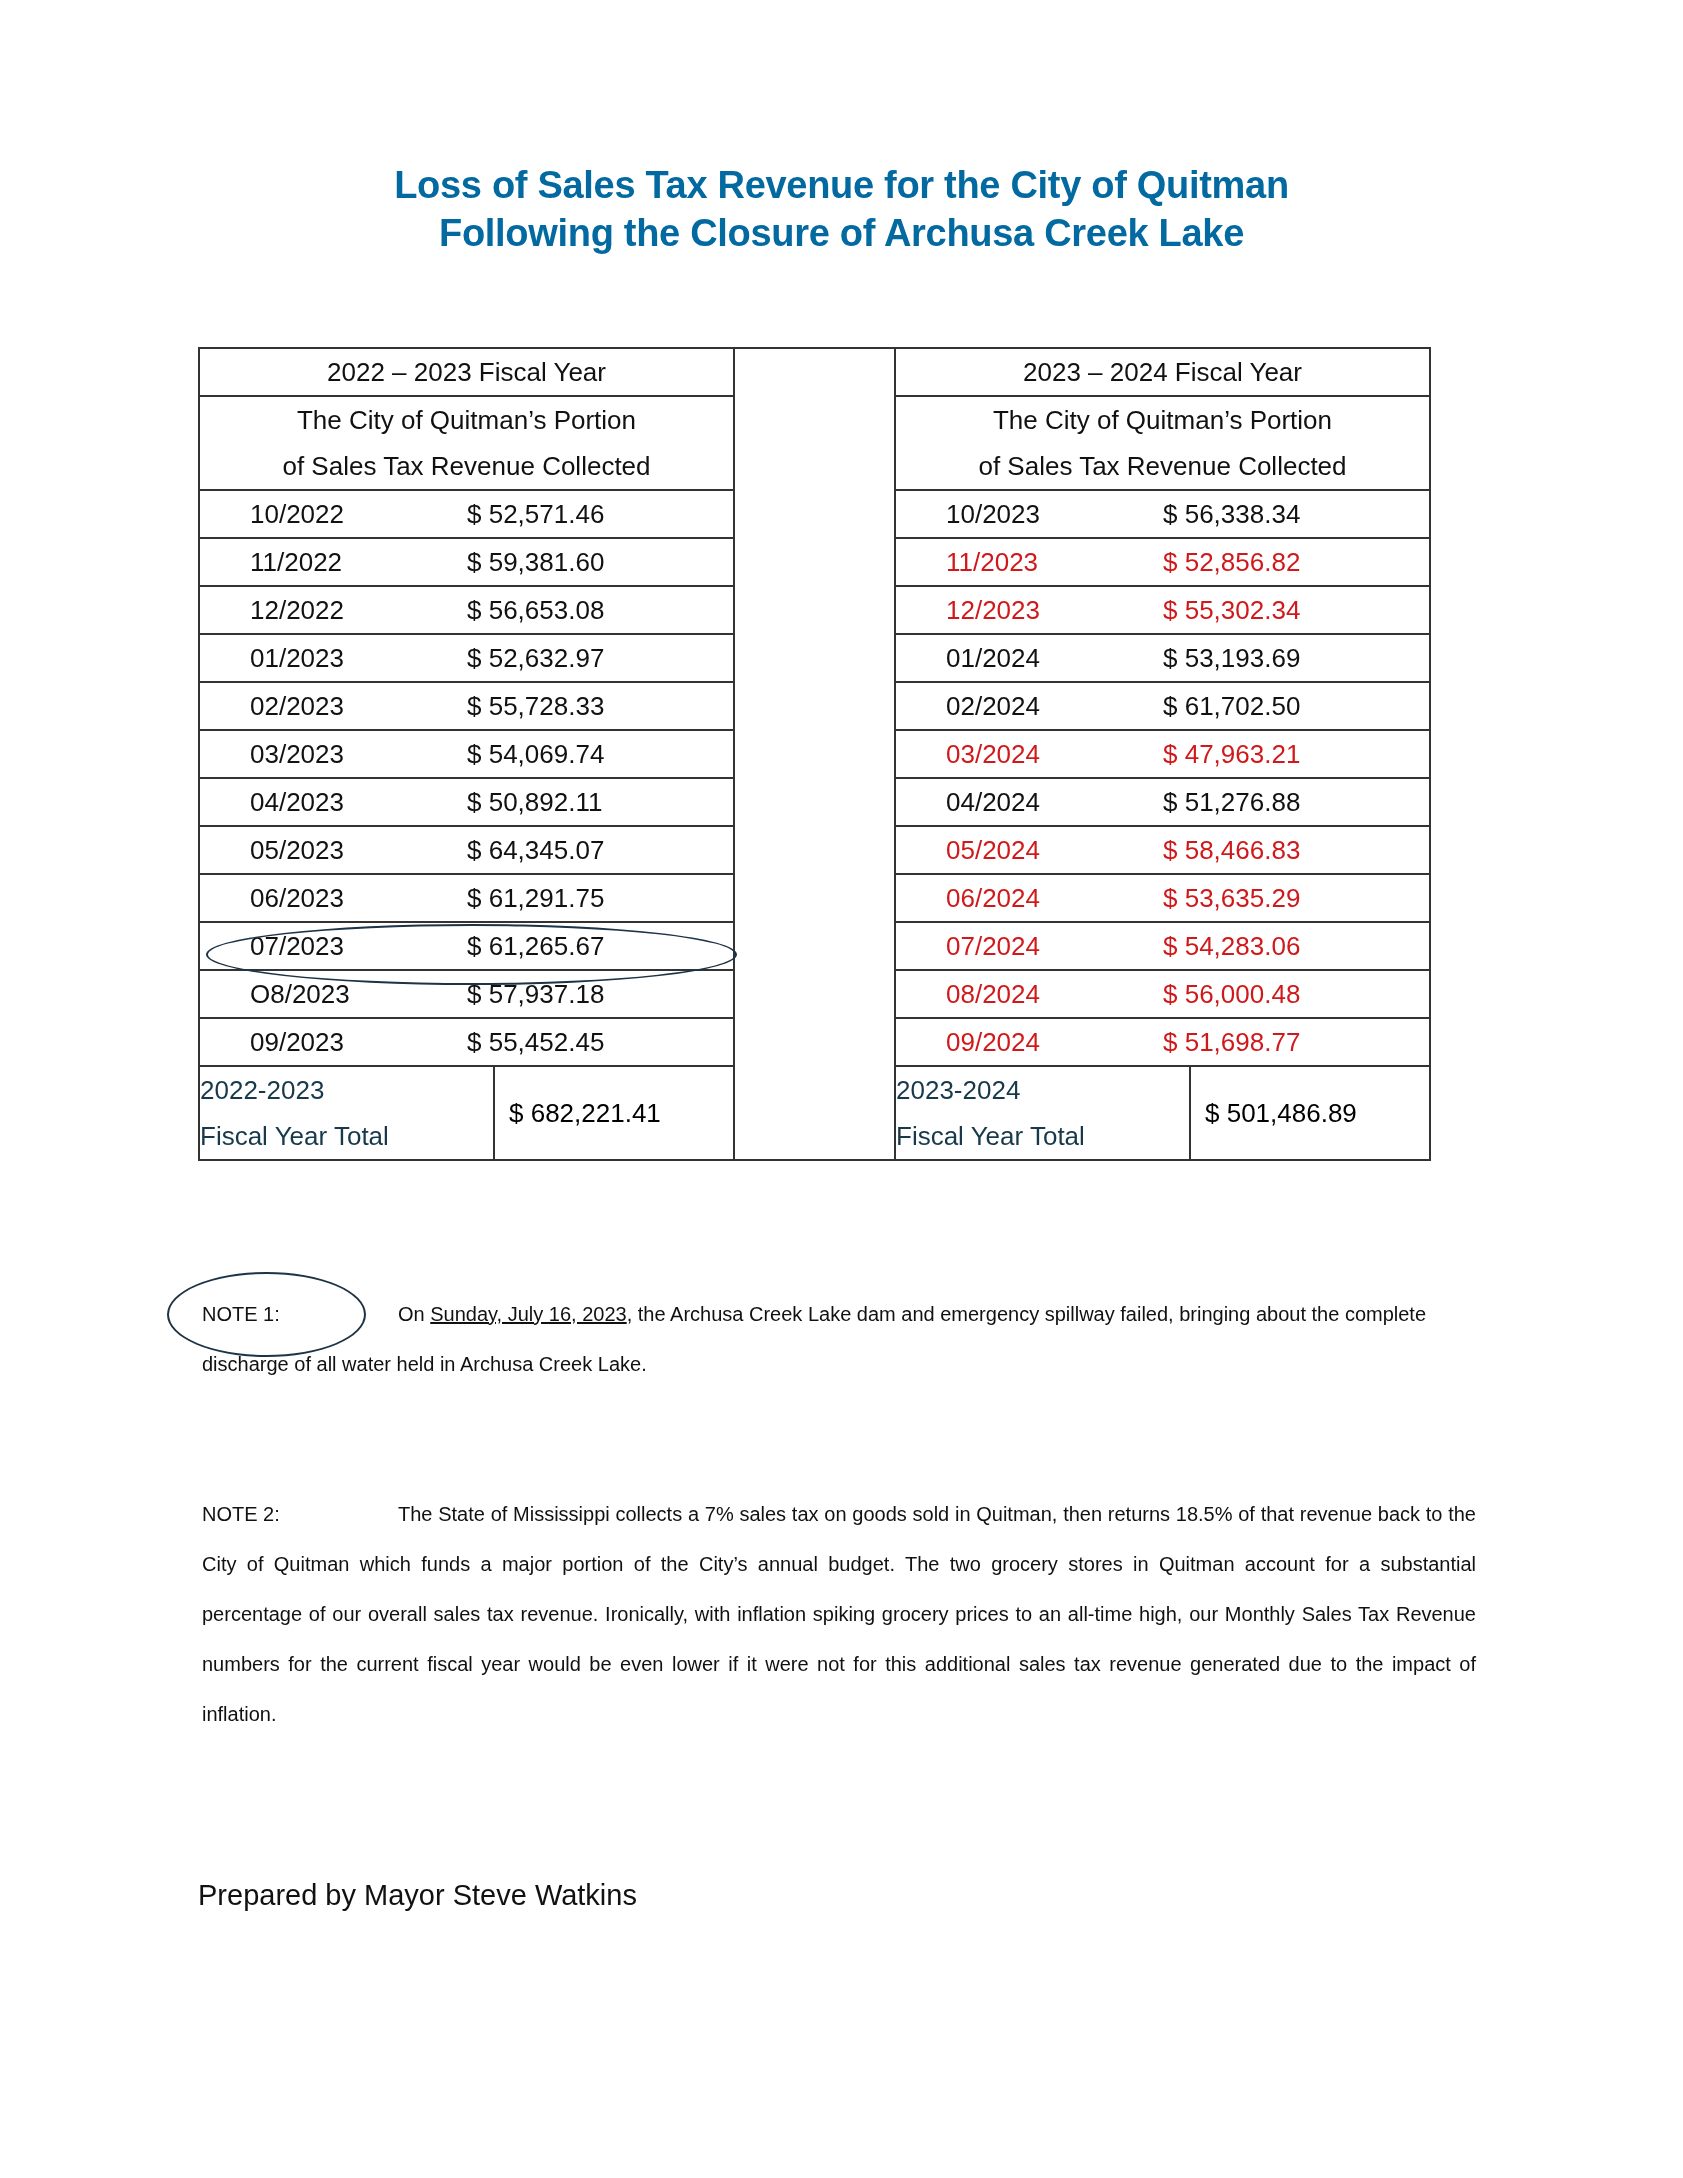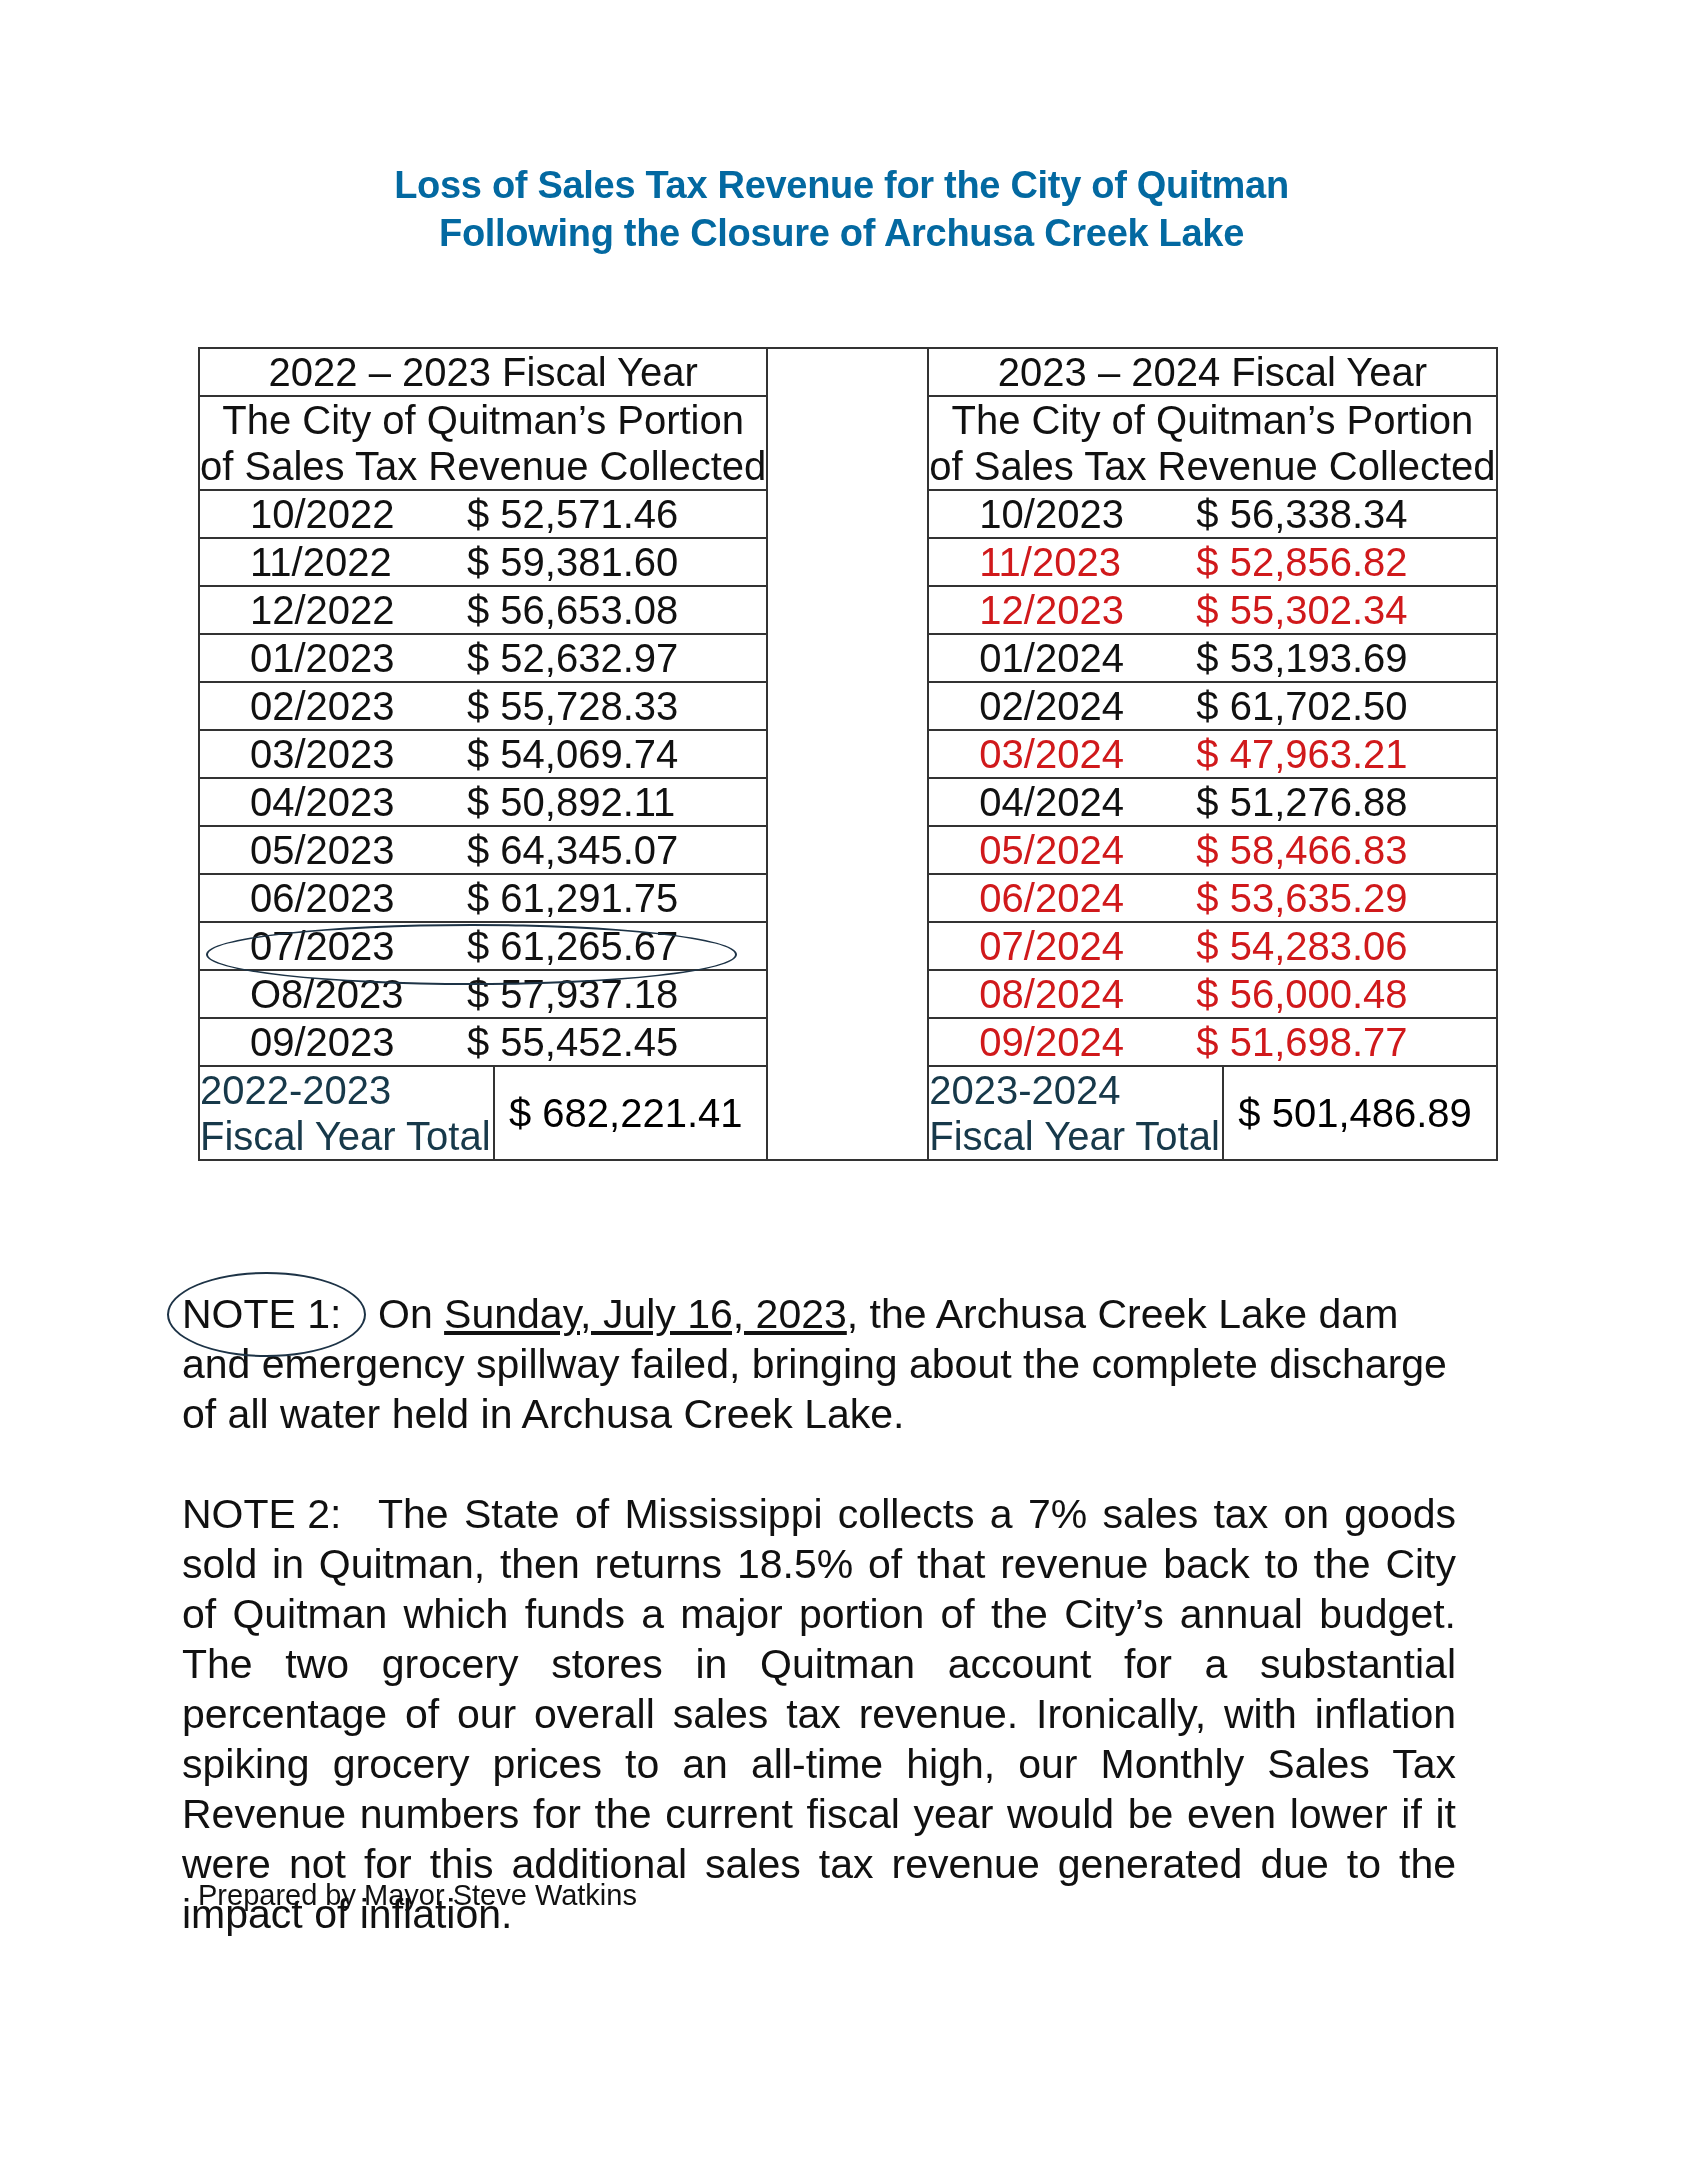--- a/index.html
+++ b/index.html
@@ -1,35 +1,35 @@
 <!DOCTYPE html>
 <html><head>
 <meta charset="utf-8">
 <style>
   html, body { margin:0; padding:0; background:#ffffff; }
   body { width:1683px; height:2178px; position:relative; font-family:"Liberation Sans", sans-serif; color:#111; overflow:hidden; }
   .title { position:absolute; left:0; width:1683px; text-align:center; font-weight:bold; font-size:38px; letter-spacing:-0.3px; color:#0369a1; }
   .t1 { top:164px; }
   .t2 { top:212px; }
 
-  table.rev { position:absolute; left:198px; top:347px; border-collapse:collapse; font-size:40px; }
+  table.rev { position:absolute; left:198px; top:347px; border-collapse:collapse; font-size:26px; }
   table.rev td { border:2px solid #333; padding:0; height:46px; line-height:46px; }
   td.gap { width:159px; border-top:2px solid #333; border-bottom:2px solid #333; }
   td.hdr { text-align:center; height:53px; line-height:53px; }
   td.sub { text-align:center; height:93px; line-height:44px; }
   td.row { position:relative; }
   .cell-inner { display:flex; height:46px; align-items:center; }
   .m { width:267px; padding-left:50px; box-sizing:border-box; }
   .v { flex:1; }
   .red { color:#d0191b; }
   td.tot-l { text-align:left; line-height:44px; height:93px; color:#17394a; }
   td.tot-r { color:#000000; padding-left:14px !important; }
 
   .oval { position:absolute; border:2.5px solid #1d3346; border-radius:50%; }
-  .notes { position:absolute; left:182px; width:1274px; font-size:41px; line-height:50px; color:#111; }
+  .notes { position:absolute; left:202px; width:1274px; font-size:20px; line-height:50px; color:#111; }
   .n1 { top:1289px; text-align:left; }
   .n2 { top:1489px; text-align:justify; }
   .note-label { display:inline-block; width:196px; }
   .u { text-decoration:underline; }
   .prep { position:absolute; left:198px; top:1879px; font-size:29px; color:#111; }
 </style>
 </head>
 <body>
 
 <div class="title t1">Loss of Sales Tax Revenue for the City of Quitman</div>

